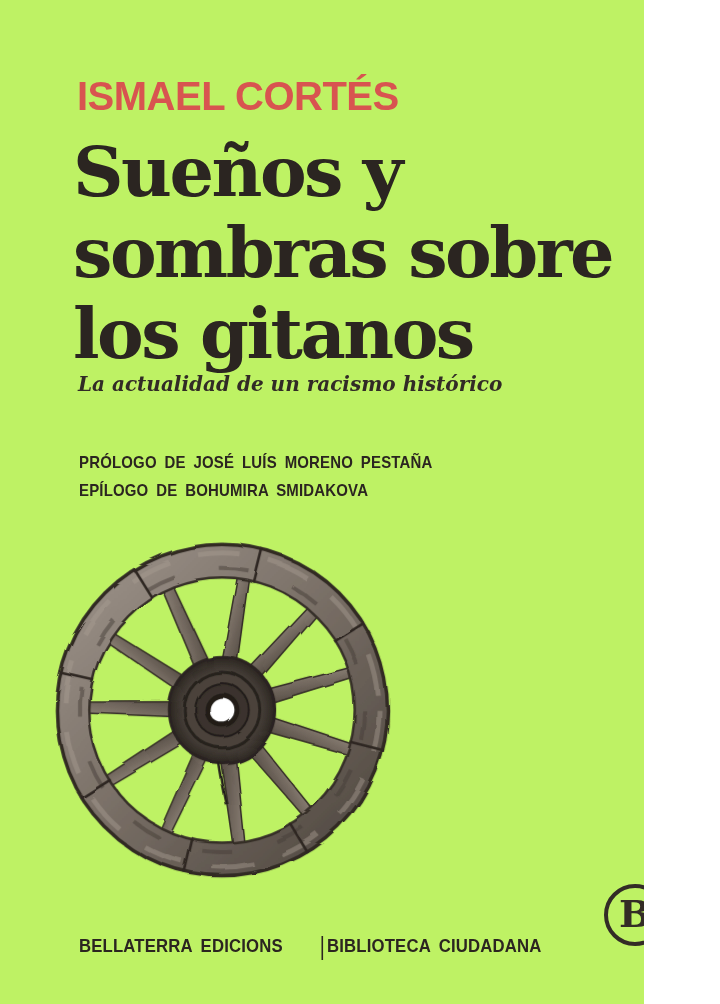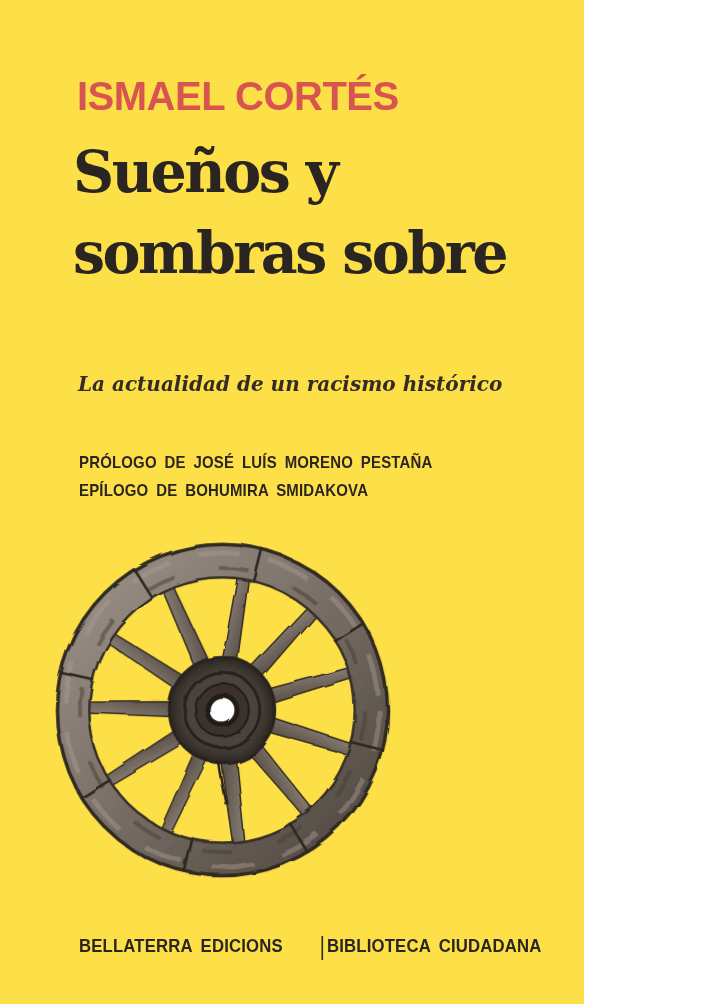--- a/index.html
+++ b/index.html
@@ -1,28 +1,28 @@
 <!DOCTYPE html>
 <html><head>
 <meta charset="utf-8">
 <style>
   html,body{margin:0;padding:0;background:#ffffff;}
   .cover{
-    position:relative;width:584px;height:1004px;background:#fde047;
+    position:relative;width:644px;height:1004px;background:#bef264;
     overflow:hidden;font-family:"Liberation Sans",sans-serif;
   }
   .author{
     position:absolute;left:77px;top:74px;
     font-size:40px;font-weight:bold;letter-spacing:-0.5px;
     color:#d85450;white-space:nowrap;
   }
   .title{
     position:absolute;left:73px;top:131px;
     font-family:"DejaVu Serif","Liberation Serif",serif;
-    font-weight:bold;font-size:57px;line-height:81px;
+    font-weight:bold;font-size:70px;line-height:81px;
     letter-spacing:-2.5px;color:#2b2521;white-space:nowrap;
   }
   .subtitle{
     position:absolute;left:78px;top:372px;
     font-family:"DejaVu Serif","Liberation Serif",serif;
     font-style:italic;font-weight:bold;font-size:20px;
     letter-spacing:0px;color:#322b26;white-space:nowrap;
   }
   .credits{position:absolute;left:79px;top:449px;color:#2b2520;}
   .credit-line{
@@ -58,20 +58,21 @@
 </head>
 <body>
 
 <div class="cover">
 
   <div class="author">ISMAEL CORTÉS</div>
 
   <div class="title">
     <div>Sueños y</div>
     <div>sombras sobre</div>
+    <div>los gitanos</div>
   </div>
 
   <div class="subtitle">La actualidad de un racismo histórico</div>
 
   <div class="credits">
     <div class="credit-line">PRÓLOGO DE JOSÉ LUÍS MORENO PESTAÑA</div>
     <div class="credit-line">EPÍLOGO DE BOHUMIRA SMIDAKOVA</div>
   </div>
 
   <svg class="wheel" width="338" height="338" viewBox="-170 -170 340 340" aria-hidden="true">

